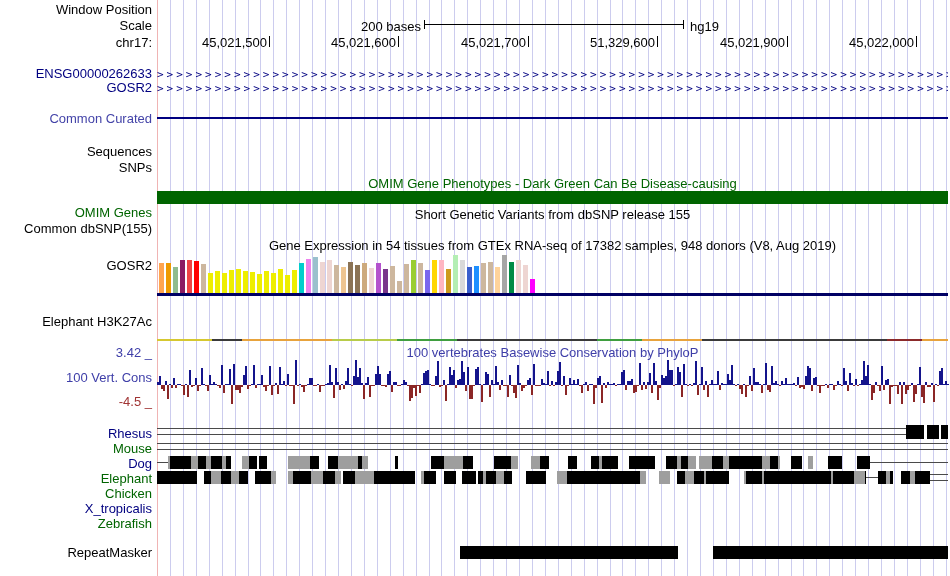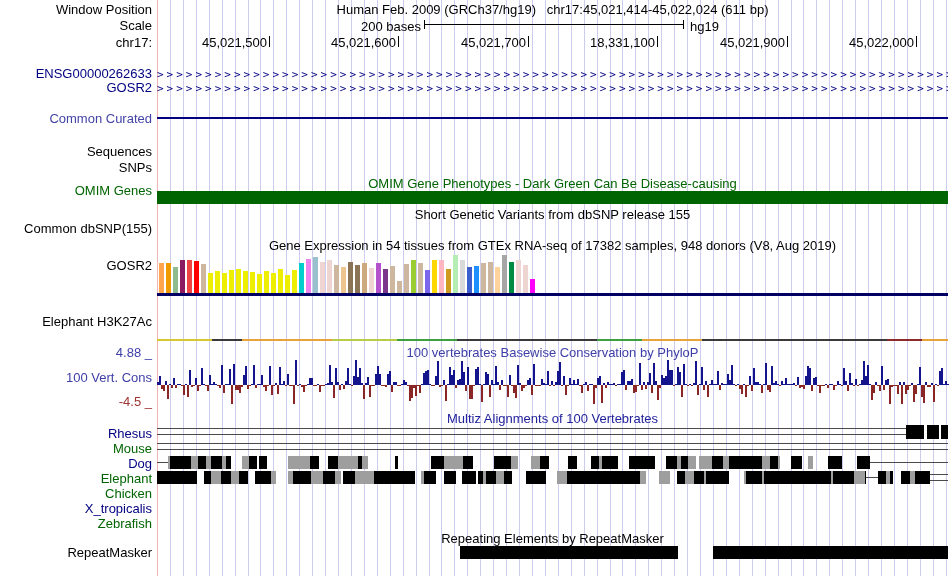--- a/index.html
+++ b/index.html
@@ -87,58 +87,57 @@
       <div class="gridline" style="left: 881px; top: 0px; width: 1px; height: 576px; background: rgb(204, 204, 238);"></div>
       <div class="gridline" style="left: 894px; top: 0px; width: 1px; height: 576px; background: rgb(204, 204, 238);"></div>
       <div class="gridline" style="left: 907px; top: 0px; width: 1px; height: 576px; background: rgb(204, 204, 238);"></div>
       <div class="gridline" style="left: 920px; top: 0px; width: 1px; height: 576px; background: rgb(204, 204, 238);"></div>
       <div class="gridline" style="left: 933px; top: 0px; width: 1px; height: 576px; background: rgb(204, 204, 238);"></div>
       <div class="gridline" style="left: 946px; top: 0px; width: 1px; height: 576px; background: rgb(204, 204, 238);"></div>
       <div class=" abs" style="left: 157px; top: 0px; width: 1px; height: 576px; background: rgb(240, 180, 180);"></div>
     </div>
 
   <div class="llabel" style="top:3px">Window Position</div>
-  <div class="ctitle headertext" style="top:3px">Human Feb. 2009 (GRCh37/hg19)   chr17:45,021,414-45,022,024 (611 bp)</div>
 
   <div class="llabel" style="top:19px">Scale</div>
   <div class="abs" style="top:19px;left:157px;width:264px;text-align:right">200 bases</div>
   <div class="abs" id="scale-bar" style="border-left: 1px solid rgb(0, 0, 0); border-right: 1px solid rgb(0, 0, 0); left: 424px; top: 20px; width: 258px; height: 9px;">
     <div style="position:absolute;left:0;right:0;top:4px;height:1px;background:#000;"></div>
   </div>
   <div class="abs" style="top:19px;left:690px">hg19</div>
 
   <div class="llabel" style="top:36px">chr17:</div>
   <div id="ruler-layer">
       <div class="ticklabel" style="left: 191px; top: 36px; width: 76px;">45,021,500</div>
       <div class="tickmark" style="left: 269px; top: 36px; width: 1px; height: 11px; background: rgb(0, 0, 0);"></div>
       <div class="ticklabel" style="left: 320px; top: 36px; width: 76px;">45,021,600</div>
       <div class="tickmark" style="left: 398px; top: 36px; width: 1px; height: 11px; background: rgb(0, 0, 0);"></div>
       <div class="ticklabel" style="left: 450px; top: 36px; width: 76px;">45,021,700</div>
       <div class="tickmark" style="left: 528px; top: 36px; width: 1px; height: 11px; background: rgb(0, 0, 0);"></div>
-      <div class="ticklabel" style="left: 579px; top: 36px; width: 76px;">18,331,100</div>
+      <div class="ticklabel" style="left: 579px; top: 36px; width: 76px;">51,329,600</div>
       <div class="tickmark" style="left: 657px; top: 36px; width: 1px; height: 11px; background: rgb(0, 0, 0);"></div>
       <div class="ticklabel" style="left: 709px; top: 36px; width: 76px;">45,021,900</div>
       <div class="tickmark" style="left: 787px; top: 36px; width: 1px; height: 11px; background: rgb(0, 0, 0);"></div>
       <div class="ticklabel" style="left: 838px; top: 36px; width: 76px;">45,022,000</div>
       <div class="tickmark" style="left: 916px; top: 36px; width: 1px; height: 11px; background: rgb(0, 0, 0);"></div>
     </div>
 
   <div class="llabel navy" style="top:67px">ENSG00000262633</div>
   <div class="arrowrow" id="arrows-0" style="top:69px">&gt;&gt;&gt;&gt;&gt;&gt;&gt;&gt;&gt;&gt;&gt;&gt;&gt;&gt;&gt;&gt;&gt;&gt;&gt;&gt;&gt;&gt;&gt;&gt;&gt;&gt;&gt;&gt;&gt;&gt;&gt;&gt;&gt;&gt;&gt;&gt;&gt;&gt;&gt;&gt;&gt;&gt;&gt;&gt;&gt;&gt;&gt;&gt;&gt;&gt;&gt;&gt;&gt;&gt;&gt;&gt;&gt;&gt;&gt;&gt;&gt;&gt;&gt;&gt;&gt;&gt;&gt;&gt;&gt;&gt;&gt;&gt;&gt;&gt;&gt;&gt;&gt;&gt;&gt;&gt;&gt;&gt;&gt;&gt;</div>
   <div class="llabel navy" style="top:81px">GOSR2</div>
   <div class="arrowrow" id="arrows-1" style="top:83px">&gt;&gt;&gt;&gt;&gt;&gt;&gt;&gt;&gt;&gt;&gt;&gt;&gt;&gt;&gt;&gt;&gt;&gt;&gt;&gt;&gt;&gt;&gt;&gt;&gt;&gt;&gt;&gt;&gt;&gt;&gt;&gt;&gt;&gt;&gt;&gt;&gt;&gt;&gt;&gt;&gt;&gt;&gt;&gt;&gt;&gt;&gt;&gt;&gt;&gt;&gt;&gt;&gt;&gt;&gt;&gt;&gt;&gt;&gt;&gt;&gt;&gt;&gt;&gt;&gt;&gt;&gt;&gt;&gt;&gt;&gt;&gt;&gt;&gt;&gt;&gt;&gt;&gt;&gt;&gt;&gt;&gt;&gt;&gt;</div>
 
   <div class="llabel refseqblue" style="top:112px">Common Curated</div>
   <div class="hline" id="refseq-line" style="left: 157px; top: 117px; width: 791px; height: 2px;"></div>
 
   <div class="llabel" style="top:145px">Sequences</div>
   <div class="llabel" style="top:161px">SNPs</div>
 
   <div class="ctitle green" style="top:177px">OMIM Gene Phenotypes - Dark Green Can Be Disease-causing</div>
-  <div class="llabel green" style="top:184px">OMIM Genes</div>
+  <div class="llabel green" style="top:206px">OMIM Genes</div>
   <div class="abs" id="omim-bar" style="left: 157px; top: 191px; width: 791px; height: 13px; background: rgb(0, 100, 0);"></div>
 
   <div class="ctitle" style="top:208px">Short Genetic Variants from dbSNP release 155</div>
   <div class="llabel" style="top:222px">Common dbSNP(155)</div>
 
   <div class="ctitle" style="top:239px">Gene Expression in 54 tissues from GTEx RNA-seq of 17382 samples, 948 donors (V8, Aug 2019)</div>
   <div class="llabel" style="top:259px">GOSR2</div>
   <div id="gtex-layer">
       <div class=" abs" style="left: 158.5px; top: 263px; width: 5px; height: 30px; background: rgb(255, 165, 79);"></div>
       <div class=" abs" style="left: 165.5px; top: 263px; width: 5px; height: 30px; background: rgb(238, 154, 0);"></div>
@@ -206,21 +205,21 @@
       <div class=" abs" style="left: 397px; top: 339px; width: 60px; height: 2px; background: rgb(63, 158, 63);"></div>
       <div class=" abs" style="left: 457px; top: 339px; width: 140px; height: 2px; background: rgb(58, 58, 58);"></div>
       <div class=" abs" style="left: 597px; top: 339px; width: 45px; height: 2px; background: rgb(63, 158, 63);"></div>
       <div class=" abs" style="left: 642px; top: 339px; width: 60px; height: 2px; background: rgb(232, 163, 61);"></div>
       <div class=" abs" style="left: 702px; top: 339px; width: 185px; height: 2px; background: rgb(58, 58, 58);"></div>
       <div class=" abs" style="left: 887px; top: 339px; width: 35px; height: 2px; background: rgb(139, 42, 42);"></div>
       <div class=" abs" style="left: 922px; top: 339px; width: 26px; height: 2px; background: rgb(232, 163, 61);"></div>
     </div>
 
   <div class="ctitle bluepurple" style="top:346px">100 vertebrates Basewise Conservation by PhyloP</div>
-  <div class="llabel bluepurple" style="top:346px">4.88 _</div>
+  <div class="llabel bluepurple" style="top:346px">3.42 _</div>
   <div class="llabel bluepurple" style="top:371px">100 Vert. Cons</div>
   <div class="llabel red" style="top:395px">-4.5 _</div>
   <div id="wiggle-layer">
       <div class=" abs" style="left: 157px; top: 382px; width: 2px; height: 3px; background: rgb(20, 20, 140);"></div>
       <div class=" abs" style="left: 159px; top: 376px; width: 2px; height: 9px; background: rgb(20, 20, 140);"></div>
       <div class=" abs" style="left: 161px; top: 385px; width: 2px; height: 4px; background: rgb(139, 38, 38);"></div>
       <div class=" abs" style="left: 163px; top: 385px; width: 2px; height: 6px; background: rgb(139, 38, 38);"></div>
       <div class=" abs" style="left: 165px; top: 381px; width: 2px; height: 4px; background: rgb(20, 20, 140);"></div>
       <div class=" abs" style="left: 167px; top: 385px; width: 2px; height: 14px; background: rgb(139, 38, 38);"></div>
       <div class=" abs" style="left: 169px; top: 384px; width: 2px; height: 1px; background: rgb(20, 20, 140);"></div>
@@ -608,21 +607,20 @@
       <div class=" abs" style="left: 933px; top: 385px; width: 2px; height: 17px; background: rgb(139, 38, 38);"></div>
       <div class=" abs" style="left: 935px; top: 384px; width: 2px; height: 1px; background: rgb(20, 20, 140);"></div>
       <div class=" abs" style="left: 937px; top: 385px; width: 2px; height: 1px; background: rgb(139, 38, 38);"></div>
       <div class=" abs" style="left: 939px; top: 371px; width: 2px; height: 14px; background: rgb(20, 20, 140);"></div>
       <div class=" abs" style="left: 941px; top: 368px; width: 2px; height: 17px; background: rgb(20, 20, 140);"></div>
       <div class=" abs" style="left: 943px; top: 384px; width: 2px; height: 1px; background: rgb(20, 20, 140);"></div>
       <div class=" abs" style="left: 945px; top: 381px; width: 2px; height: 4px; background: rgb(20, 20, 140);"></div>
       <div class=" abs" style="left: 947px; top: 384px; width: 2px; height: 1px; background: rgb(20, 20, 140);"></div>
     </div>
 
-  <div class="ctitle multizblue" style="top:412px">Multiz Alignments of 100 Vertebrates</div>
   <div id="species-labels">
       <div class="llabel navy" style="top: 427px;">Rhesus</div>
       <div class="llabel green" style="top: 442px;">Mouse</div>
       <div class="llabel navy" style="top: 457px;">Dog</div>
       <div class="llabel green" style="top: 472px;">Elephant</div>
       <div class="llabel green" style="top: 487px;">Chicken</div>
       <div class="llabel navy" style="top: 502px;">X_tropicalis</div>
       <div class="llabel green" style="top: 517px;">Zebrafish</div>
     </div>
   <div id="multiz-layer">
@@ -788,20 +786,19 @@
       <div class=" abs" style="left: 888px; top: 471px; width: 2px; height: 13px; background: rgb(158, 158, 158);"></div>
       <div class=" abs" style="left: 890px; top: 471px; width: 3px; height: 13px; background: rgb(0, 0, 0);"></div>
       <div class=" abs" style="left: 901px; top: 471px; width: 9px; height: 13px; background: rgb(0, 0, 0);"></div>
       <div class=" abs" style="left: 910px; top: 471px; width: 5px; height: 13px; background: rgb(158, 158, 158);"></div>
       <div class=" abs" style="left: 915px; top: 471px; width: 8px; height: 13px; background: rgb(0, 0, 0);"></div>
       <div class=" abs" style="left: 923px; top: 471px; width: 7px; height: 13px; background: rgb(0, 0, 0);"></div>
       <div class=" abs" style="left: 930px; top: 474px; width: 18px; height: 1px; background: rgb(74, 74, 74);"></div>
       <div class=" abs" style="left: 930px; top: 480px; width: 18px; height: 1px; background: rgb(74, 74, 74);"></div>
     </div>
 
-  <div class="ctitle" style="top:532px">Repeating Elements by RepeatMasker</div>
   <div class="llabel" style="top:546px">RepeatMasker</div>
   <div id="repeat-layer">
       <div class=" abs" style="left: 460px; top: 546px; width: 218px; height: 13px; background: rgb(0, 0, 0);"></div>
       <div class=" abs" style="left: 713px; top: 546px; width: 235px; height: 13px; background: rgb(0, 0, 0);"></div>
     </div>
 
 </div>
 
 </body></html>

